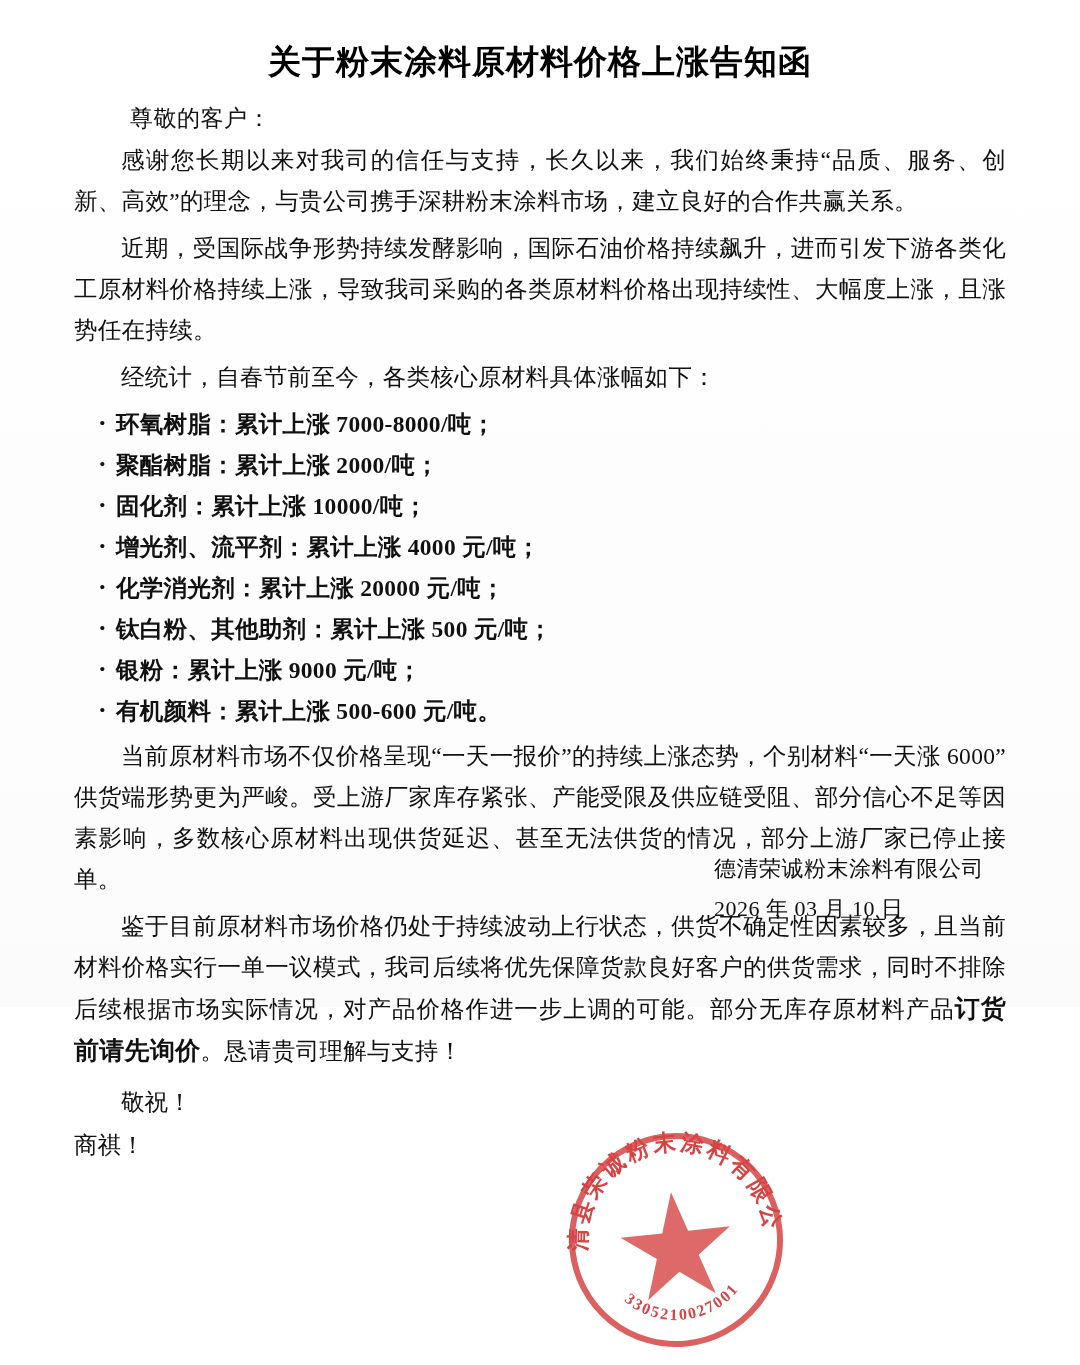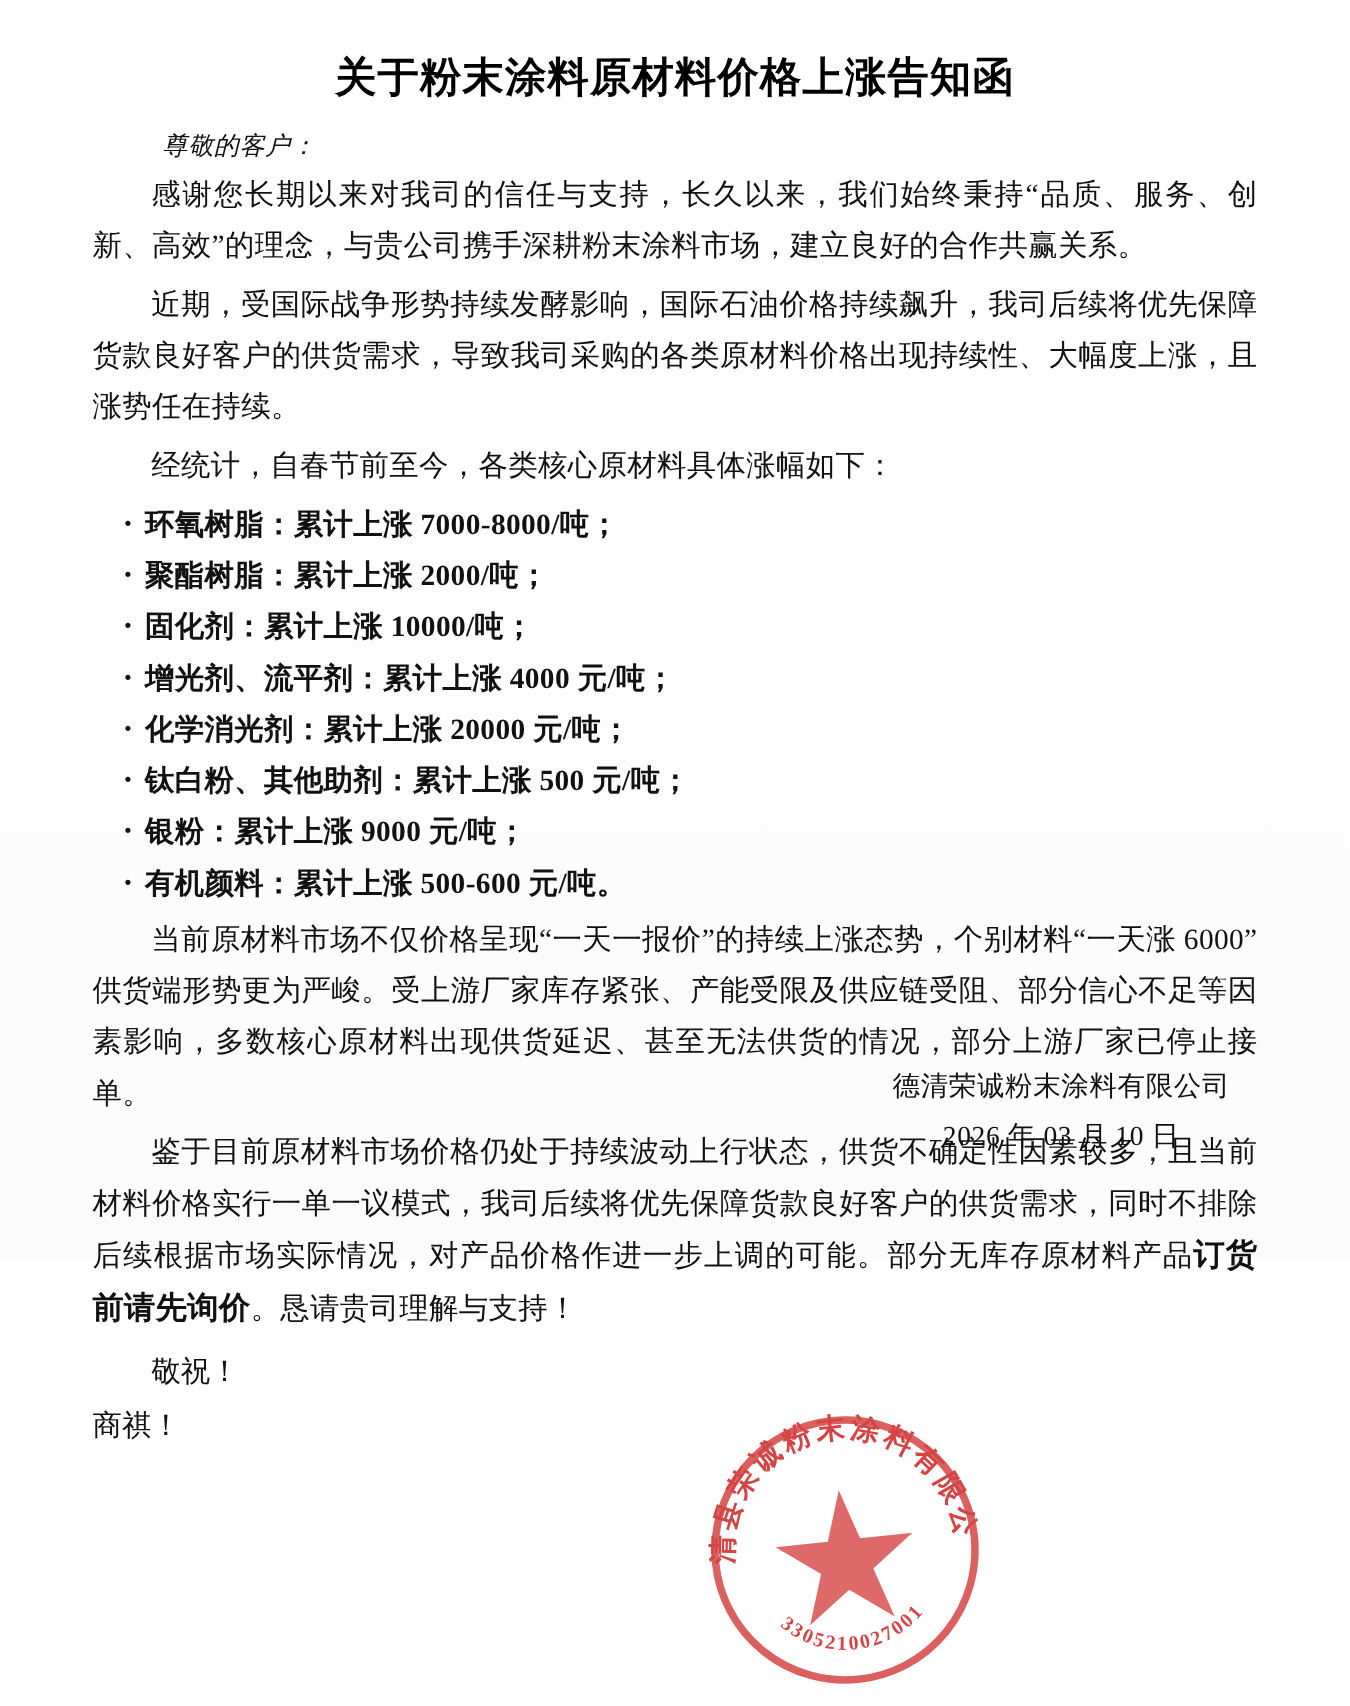--- a/index.html
+++ b/index.html
@@ -24,24 +24,23 @@
   }
   .doc-title {
     text-align: center;
     font-size: 33px;
     font-weight: bold;
     letter-spacing: 1px;
     margin: 6px 0 18px 0;
     color: #000;
   }
   .salutation {
-    font-size: 20px;
+    font-size: 23px;
     margin: 0 0 6px 56px;
     letter-spacing: 0.5px;
-    font-style: italic;
   }
   p.para {
     font-size: 23.5px;
     line-height: 41px;
     margin: 0 0 6px 0;
     text-indent: 2em;
     text-align: justify;
     letter-spacing: 0.3px;
   }
   ul.items {
@@ -76,21 +75,21 @@
   }
   .closing-2 {
     font-size: 23.5px;
     line-height: 41px;
     margin: 0;
   }
   .signature-block {
     position: absolute;
     right: 96px;
     bottom: 78px;
-    text-align: center;
+    text-align: left;
     font-size: 22px;
     line-height: 40px;
     letter-spacing: 0.5px;
     z-index: 3;
   }
   
   .seal {
     position: absolute;
     left: 556px;
     top: 1120px;
@@ -121,21 +120,21 @@
 <div class="page">
   <div class="page-bg-noise"></div>
 
   <div class="content">
 
     <h1 class="doc-title">关于粉末涂料原材料价格上涨告知函</h1>
 
     <div class="salutation">尊敬的客户：</div>
 
     <p class="para">感谢您长期以来对我司的信任与支持，长久以来，我们始终秉持“品质、服务、创新、高效”的理念，与贵公司携手深耕粉末涂料市场，建立良好的合作共赢关系。</p>
-    <p class="para">近期，受国际战争形势持续发酵影响，国际石油价格持续飙升，我司后续将优先保障货款良好客户的供货需求，导致我司采购的各类原材料价格出现持续性、大幅度上涨，且涨势任在持续。</p>
+    <p class="para">近期，受国际战争形势持续发酵影响，国际石油价格持续飙升，进而引发下游各类化工原材料价格持续上涨，导致我司采购的各类原材料价格出现持续性、大幅度上涨，且涨势任在持续。</p>
     <p class="para">经统计，自春节前至今，各类核心原材料具体涨幅如下：</p>
 
     <ul class="items">
       <li>环氧树脂：累计上涨 7000-8000/吨；</li>
       <li>聚酯树脂：累计上涨 2000/吨；</li>
       <li>固化剂：累计上涨 10000/吨；</li>
       <li>增光剂、流平剂：累计上涨 4000 元/吨；</li>
       <li>化学消光剂：累计上涨 20000 元/吨；</li>
       <li>钛白粉、其他助剂：累计上涨 500 元/吨；</li>
       <li>银粉：累计上涨 9000 元/吨；</li>

